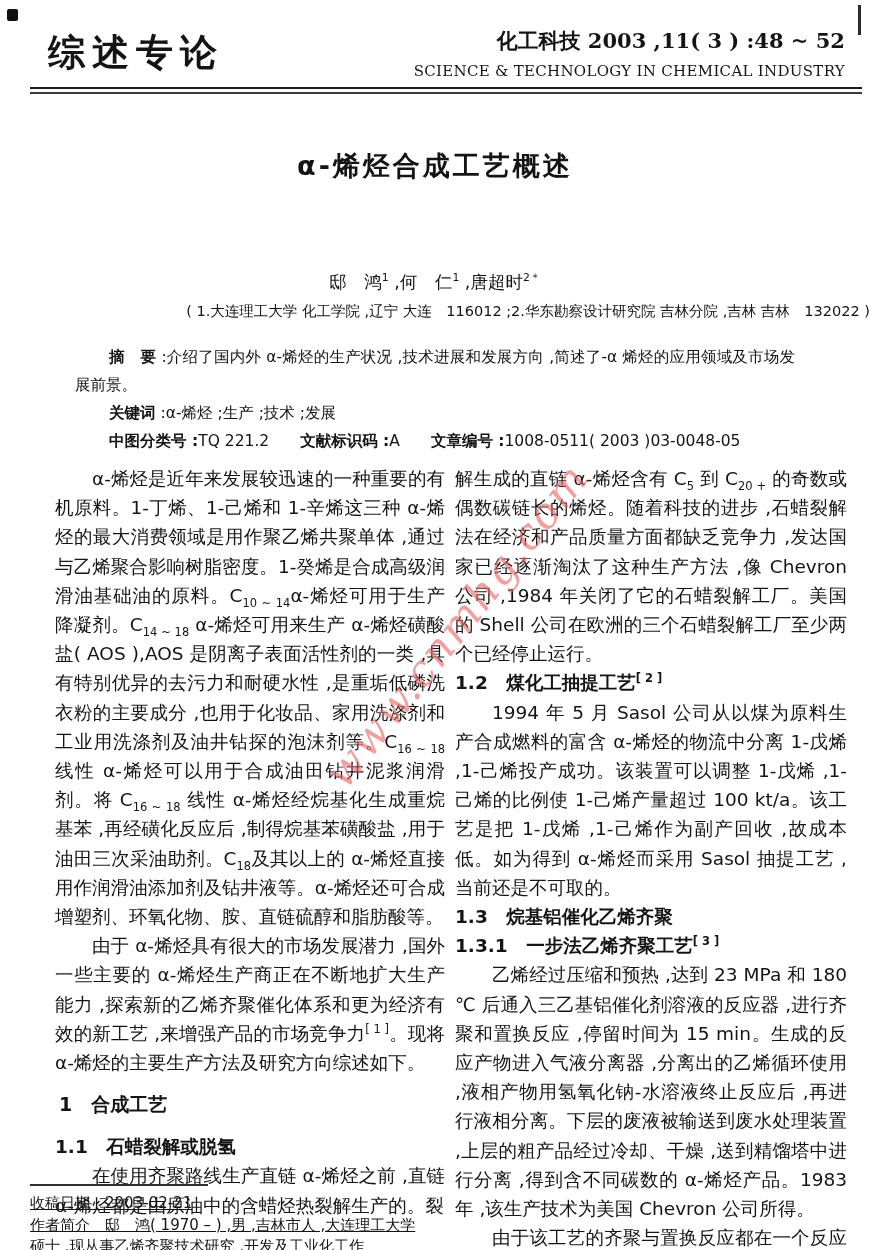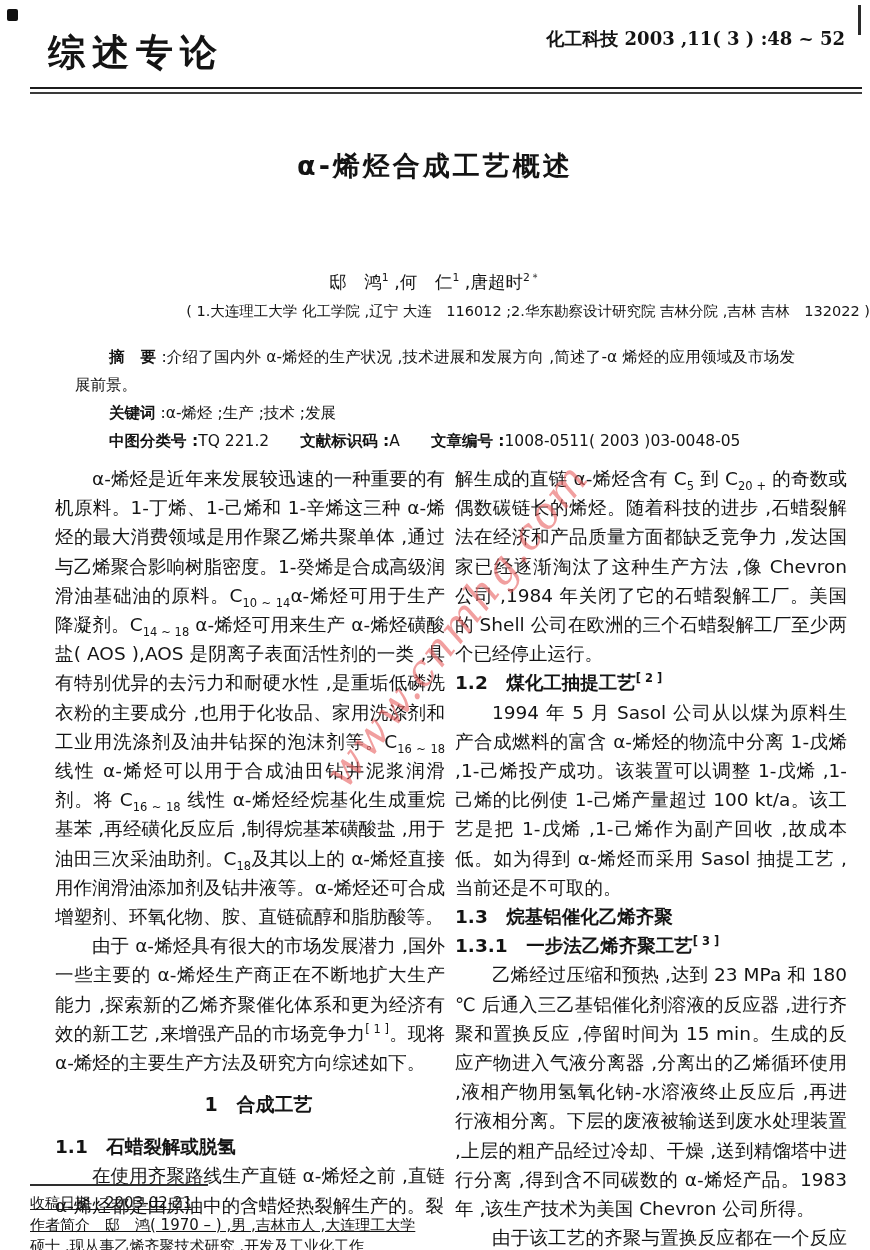--- a/index.html
+++ b/index.html
@@ -17,21 +17,21 @@
 
   
   .masthead-label {
     position:absolute; left:48px; top:28px;
     font-size:37px; font-weight:700; letter-spacing:7px;
   }
   .journal-block {
     position:absolute; right:25px; top:27px; text-align:right;
     font-family:"DejaVu Serif", serif;
   }
-  .journal-cn { font-size:18px; font-weight:600; }
+  .journal-cn { font-size:21px; font-weight:600; }
   .journal-en { font-size:15px; margin-top:7px; letter-spacing:0.3px; }
   .header-rule {
     position:absolute; left:30px; top:87px; width:832px; height:3px;
     border-top:2.5px solid #1c1c1c; border-bottom:2.5px solid #3a3a3a;
   }
 
   
   .title {
     position:absolute; left:0; top:148px; width:100%; text-align:center;
     font-size:27px; font-weight:700; letter-spacing:3px;
@@ -55,21 +55,21 @@
   .lbl { font-weight:700; }
 
   
   .col-left  { position:absolute; left:55px;  top:464px; width:390px; }
   .col-right { position:absolute; left:455px; top:464px; width:392px; }
   .col-left p, .col-right p {
     margin:0; font-size:18.5px; line-height:29.2px;
     text-align:justify; text-indent:2em;
   }
   p.noindent { text-indent:0; }
-  .sec  { font-size:19px;  font-weight:700; margin:13px 0 13px 17px; line-height:29px;text-align:center; }
+  .sec  { font-size:19px;  font-weight:700; margin:13px 0 13px 4px; line-height:29px; }
   .sub1 { font-size:18.5px; font-weight:700; margin:0; line-height:29.2px; }
 
   
   .footnote {
     position:absolute; left:30px; top:1184px; width:425px;
     font-size:15px; line-height:21.5px;
   }
   .footnote-rule { width:178px; border-top:2px solid #2e2e2e; margin-bottom:7px; }
   .footnote p { margin:0;text-decoration:underline; }
 
@@ -87,20 +87,21 @@
 <body>
 
 <div class="page">
 
   <div class="artifact-tl"></div>
   <div class="artifact-tr"></div>
 
   <div class="masthead-label">综述专论</div>
   <div class="journal-block">
     <div class="journal-cn">化工科技 2003 ,11( 3 ) :48 ~ 52</div>
+    <div class="journal-en">SCIENCE &amp; TECHNOLOGY IN CHEMICAL INDUSTRY</div>
   </div>
   <div class="header-rule"></div>
 
   <div class="title">α-烯烃合成工艺概述</div>
   <div class="authors">邸　鸿<sup>1</sup> ,何　仁<sup>1</sup> ,唐超时<sup>2＊</sup></div>
   <div class="affiliation">( 1.大连理工大学 化工学院 ,辽宁 大连　116012 ;2.华东勘察设计研究院 吉林分院 ,吉林 吉林　132022 )</div>
 
   <div class="abstract-block">
     <p class="ind"><span class="lbl">摘　要</span><span> :介绍了国内外 α-烯烃的生产状况 ,技术进展和发展方向 ,简述了-α 烯烃的应用领域及市场发展前景。</span></p>
     <p class="ind"><span class="lbl">关键词</span><span> :α-烯烃 ;生产 ;技术 ;发展</span></p>

